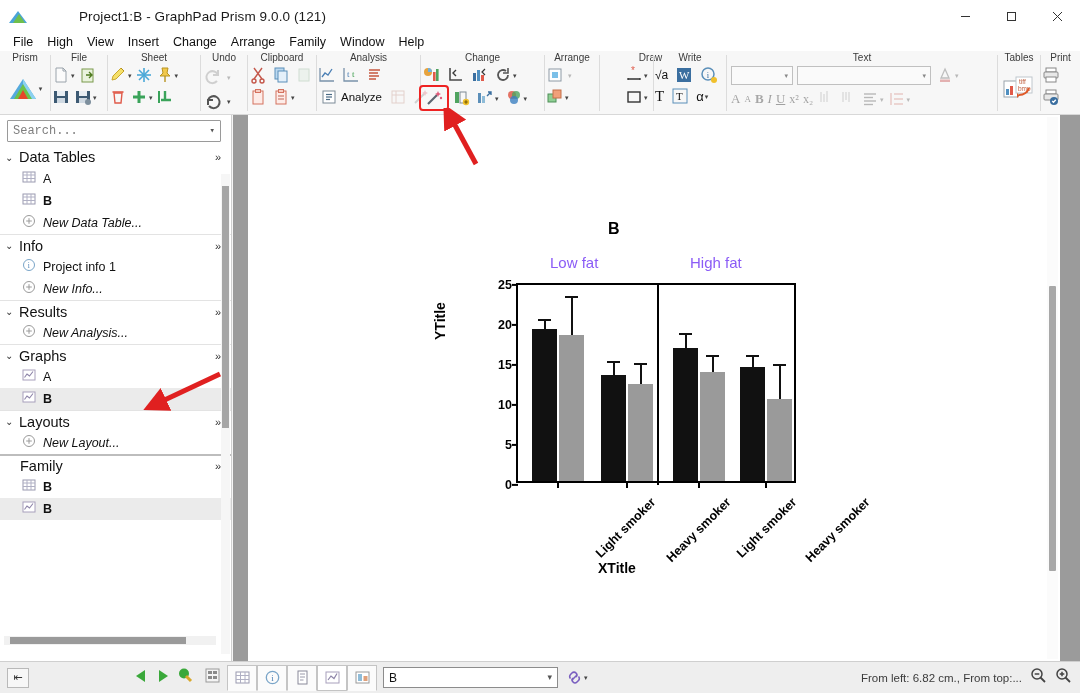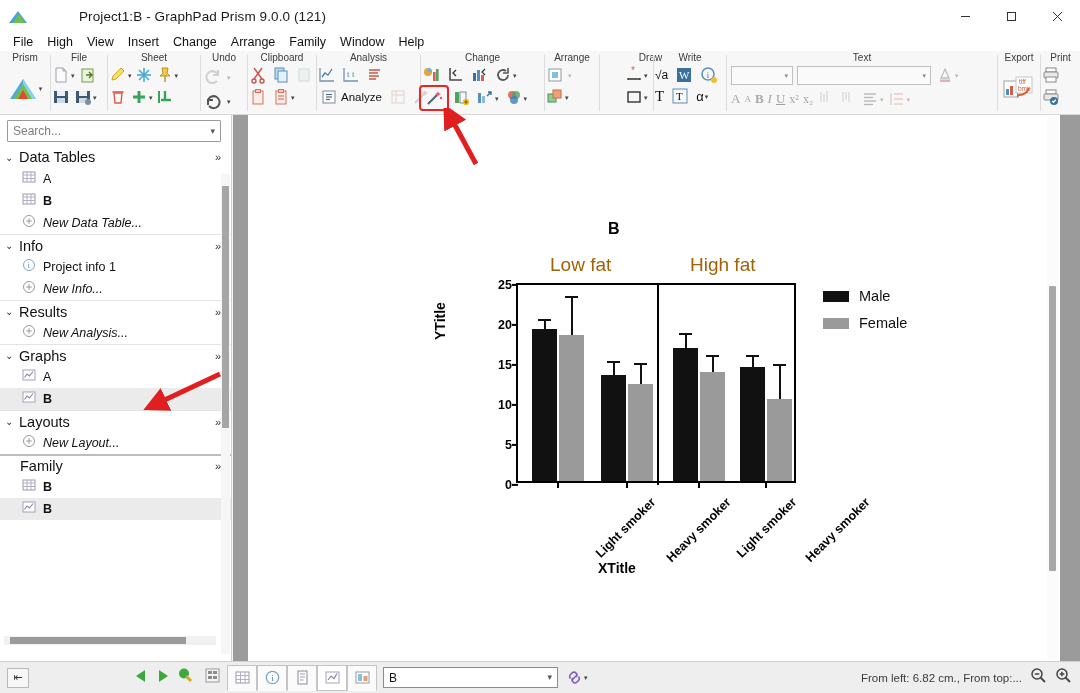--- a/index.html
+++ b/index.html
@@ -57,21 +57,21 @@
 
   .analyze-btn { display:flex; align-items:center; gap:3px; font-size:11.5px; color:#111;
                  padding: 1px 3px; }
   .redbox { outline: 2px solid #ee2222; border-radius: 2px; }
 
   
   .nav {
     position: absolute; left: 0; top: 115px; width: 232px; height: 546px;
     background: #ffffff; border-right: 1px solid #cfcfcf;
   }
-  .searchwrap { padding: 5px 6px 4px 7px; }
+  .searchwrap { padding: 5px 6px 4px 7px; font-family: Liberation Mono, monospace; }
   .searchbox {
     width: 214px; height: 22px; border: 1px solid #9a9a9a; background: #fff;
     display:flex; align-items:center; font-size: 12px; color:#7d7d7d; padding: 0 5px;
     justify-content: space-between; border-radius: 1px;
   }
   .navtree { position: relative; height: 508px; overflow: hidden; }
   .sec-head {
     display:flex; align-items:center; height: 22px; padding-left: 5px;
     border-top: 1px solid #e3e3e3; position: relative;
   }
@@ -99,21 +99,21 @@
   }
   .sheet {
     position: absolute; left: 15px; top: 0px; width: 812px; height: 546px; background: #fff;
   }
   .canvas-vscroll { position:absolute; right: 2px; top: 2px; width: 11px; height: 542px; background:#fbfbfb; }
   .canvas-vscroll i { position:absolute; left:2px; top: 169px; width:7px; height: 285px; background:#a8a8a8; border-radius:1px;}
 
   
   .graph { position: absolute; left: 190px; top: 105px; width: 480px; height: 390px; }
   .g-title { position:absolute; left: 170px; top: 0px; font-size: 16px; font-weight: bold; color:#000; }
-  .grp-label { position:absolute; top: 34px; font-size: 19px; color:#a16207; }
+  .grp-label { position:absolute; top: 34px; font-size: 15px; color:#8b5cf6; }
   .plotbox {
     position:absolute; left: 78px; top: 63px; width: 280px; height: 200px;
     border: 2.2px solid #000; background: #fff;
   }
   .mid-div { position:absolute; left: 139px; top: 0; width: 2.2px; height: 200px; background:#000; }
   .yaxis-lab { position:absolute; left: -6px; top: 120px; transform: rotate(-90deg); transform-origin: left top;
                font-size: 14px; font-weight: bold; color:#000; white-space: nowrap; }
   .ytick { position:absolute; right: 100%; font-size: 12.5px; font-weight: bold; color:#000;
            transform: translateY(-50%); padding-right: 6px; }
   .ytickmark { position:absolute; right: 100%; width: 6px; height: 2.2px; background:#000; transform: translateY(-50%); }
@@ -664,21 +664,21 @@
                 </g>
               </svg>
             <span class="caret">▾</span>
           </span>
         </div>
       </div>
     </div>
     <div class="rsep" style="left:997px;"></div>
 
     <div class="rgroup" style="left:998px; width:42px;">
-      <div class="glabel">Export</div>
+      <div class="glabel">Tables</div>
       <div class="gbody" style="align-items:center;height:48px;">
         <div class="tbtn">
           <svg width="32" height="30" viewBox="0 0 32 30">
             <rect x="1" y="7" width="14" height="16" fill="#fff" stroke="#9aa3ab"></rect>
             <rect x="3" y="15" width="3" height="6" fill="#4f8fc0"></rect>
               <rect x="7" y="12" width="3" height="9" fill="#e05a4a"></rect>
             <rect x="13" y="3" width="16" height="16" fill="#fff" stroke="#c0c7cd"></rect>
             <text x="16" y="10" font-size="6.5" fill="#c06040" font-family="sans-serif">tiff</text>
             <text x="15" y="17" font-size="6.5" fill="#c06040" font-family="sans-serif">bmp</text>
             <path d="M16 21c5 0 9-3 10-7" fill="none" stroke="#e05a2a" stroke-width="2"></path>
@@ -917,30 +917,20 @@
           <div class="xtickmark" style="left:247px;"></div>
         </div>
 
         <div class="xlab" style="left:132px; top:275px;">Light smoker</div>
         <div class="xlab" style="left:201px; top:275px;">Heavy smoker</div>
         <div class="xlab" style="left:273px; top:275px;">Light smoker</div>
         <div class="xlab" style="left:340px; top:275px;">Heavy smoker</div>
 
         <div class="x-title">XTitle</div>
 
-        <div class="legend">
-          <div class="leg-row">
-            <span class="leg-sw male"></span>
-            <span class="leg-txt">Male</span>
-          </div>
-          <div class="leg-row">
-            <span class="leg-sw female"></span>
-            <span class="leg-txt">Female</span>
-          </div>
-        </div>
       </div>
 
       <div class="canvas-vscroll">
           <i></i>
         </div>
     </div>
   </div>
 
   <svg class="arrow-svg" style="left:440px; top:108px;" width="50" height="62">
     <defs>

